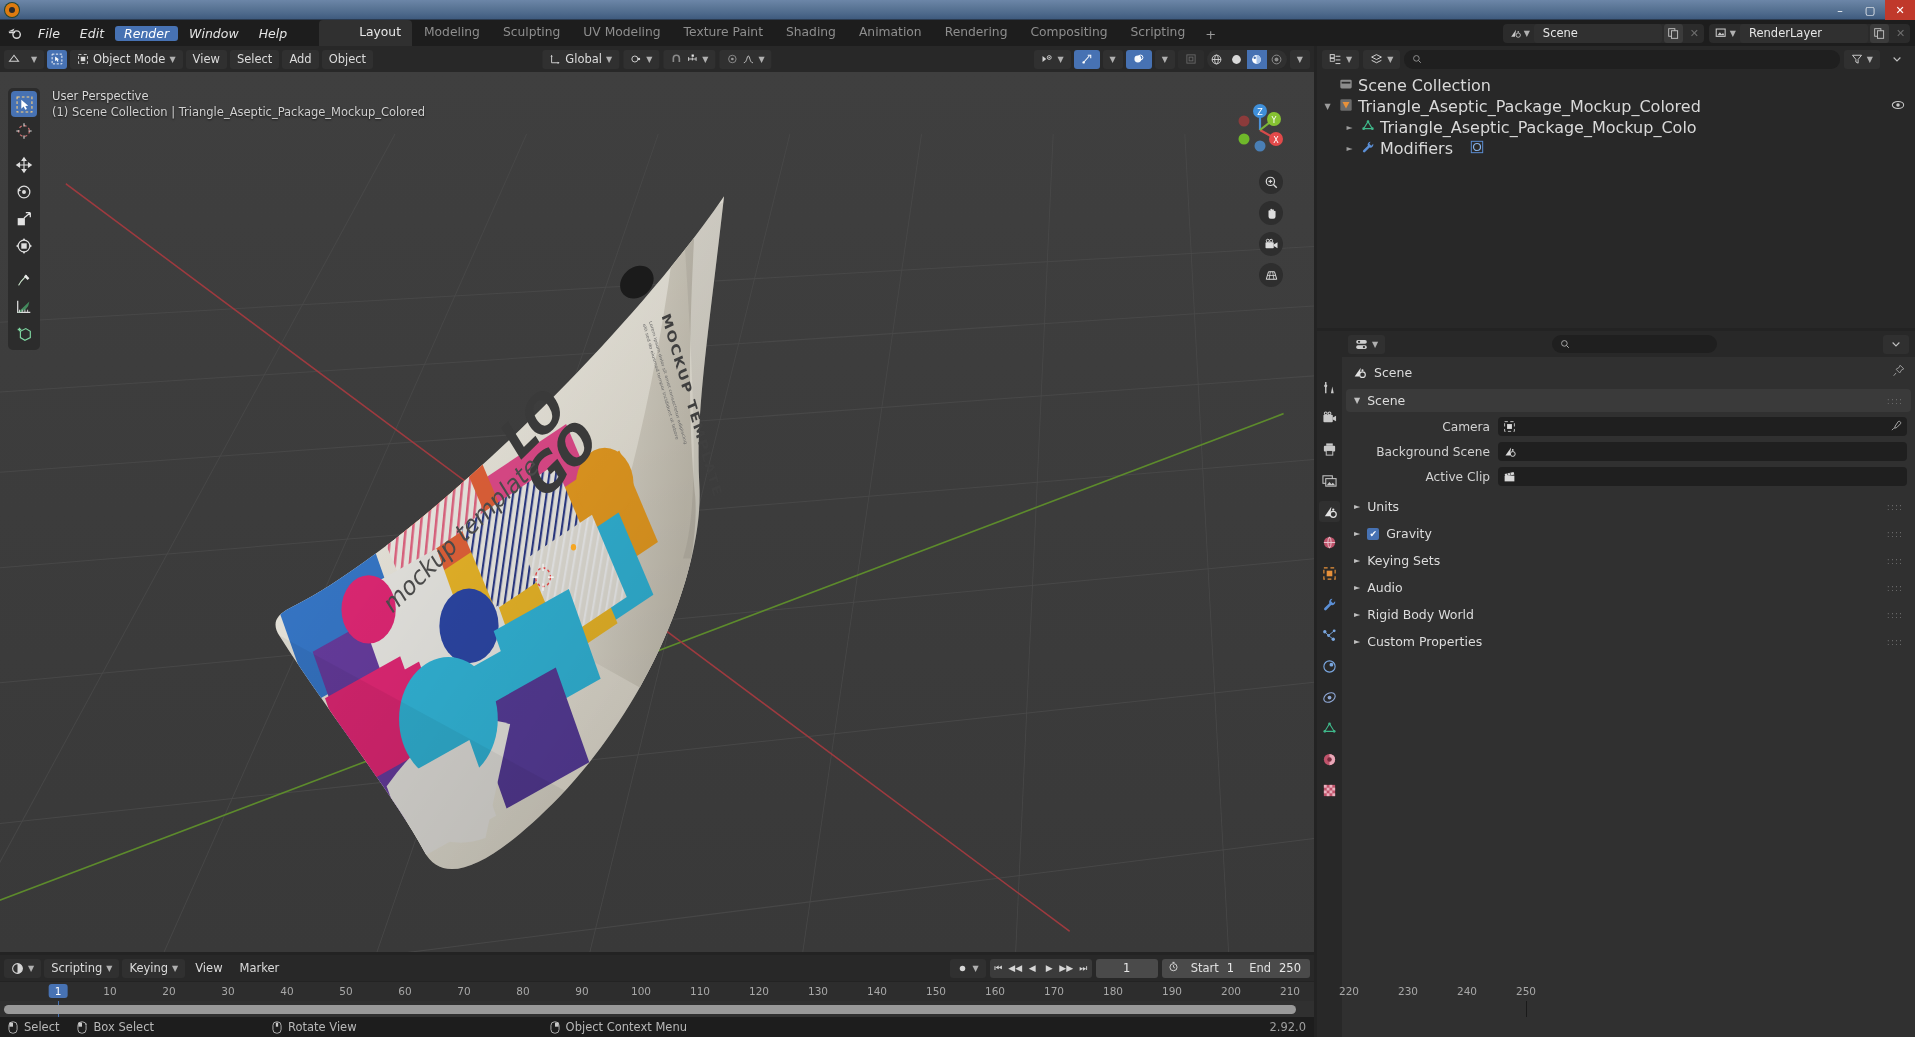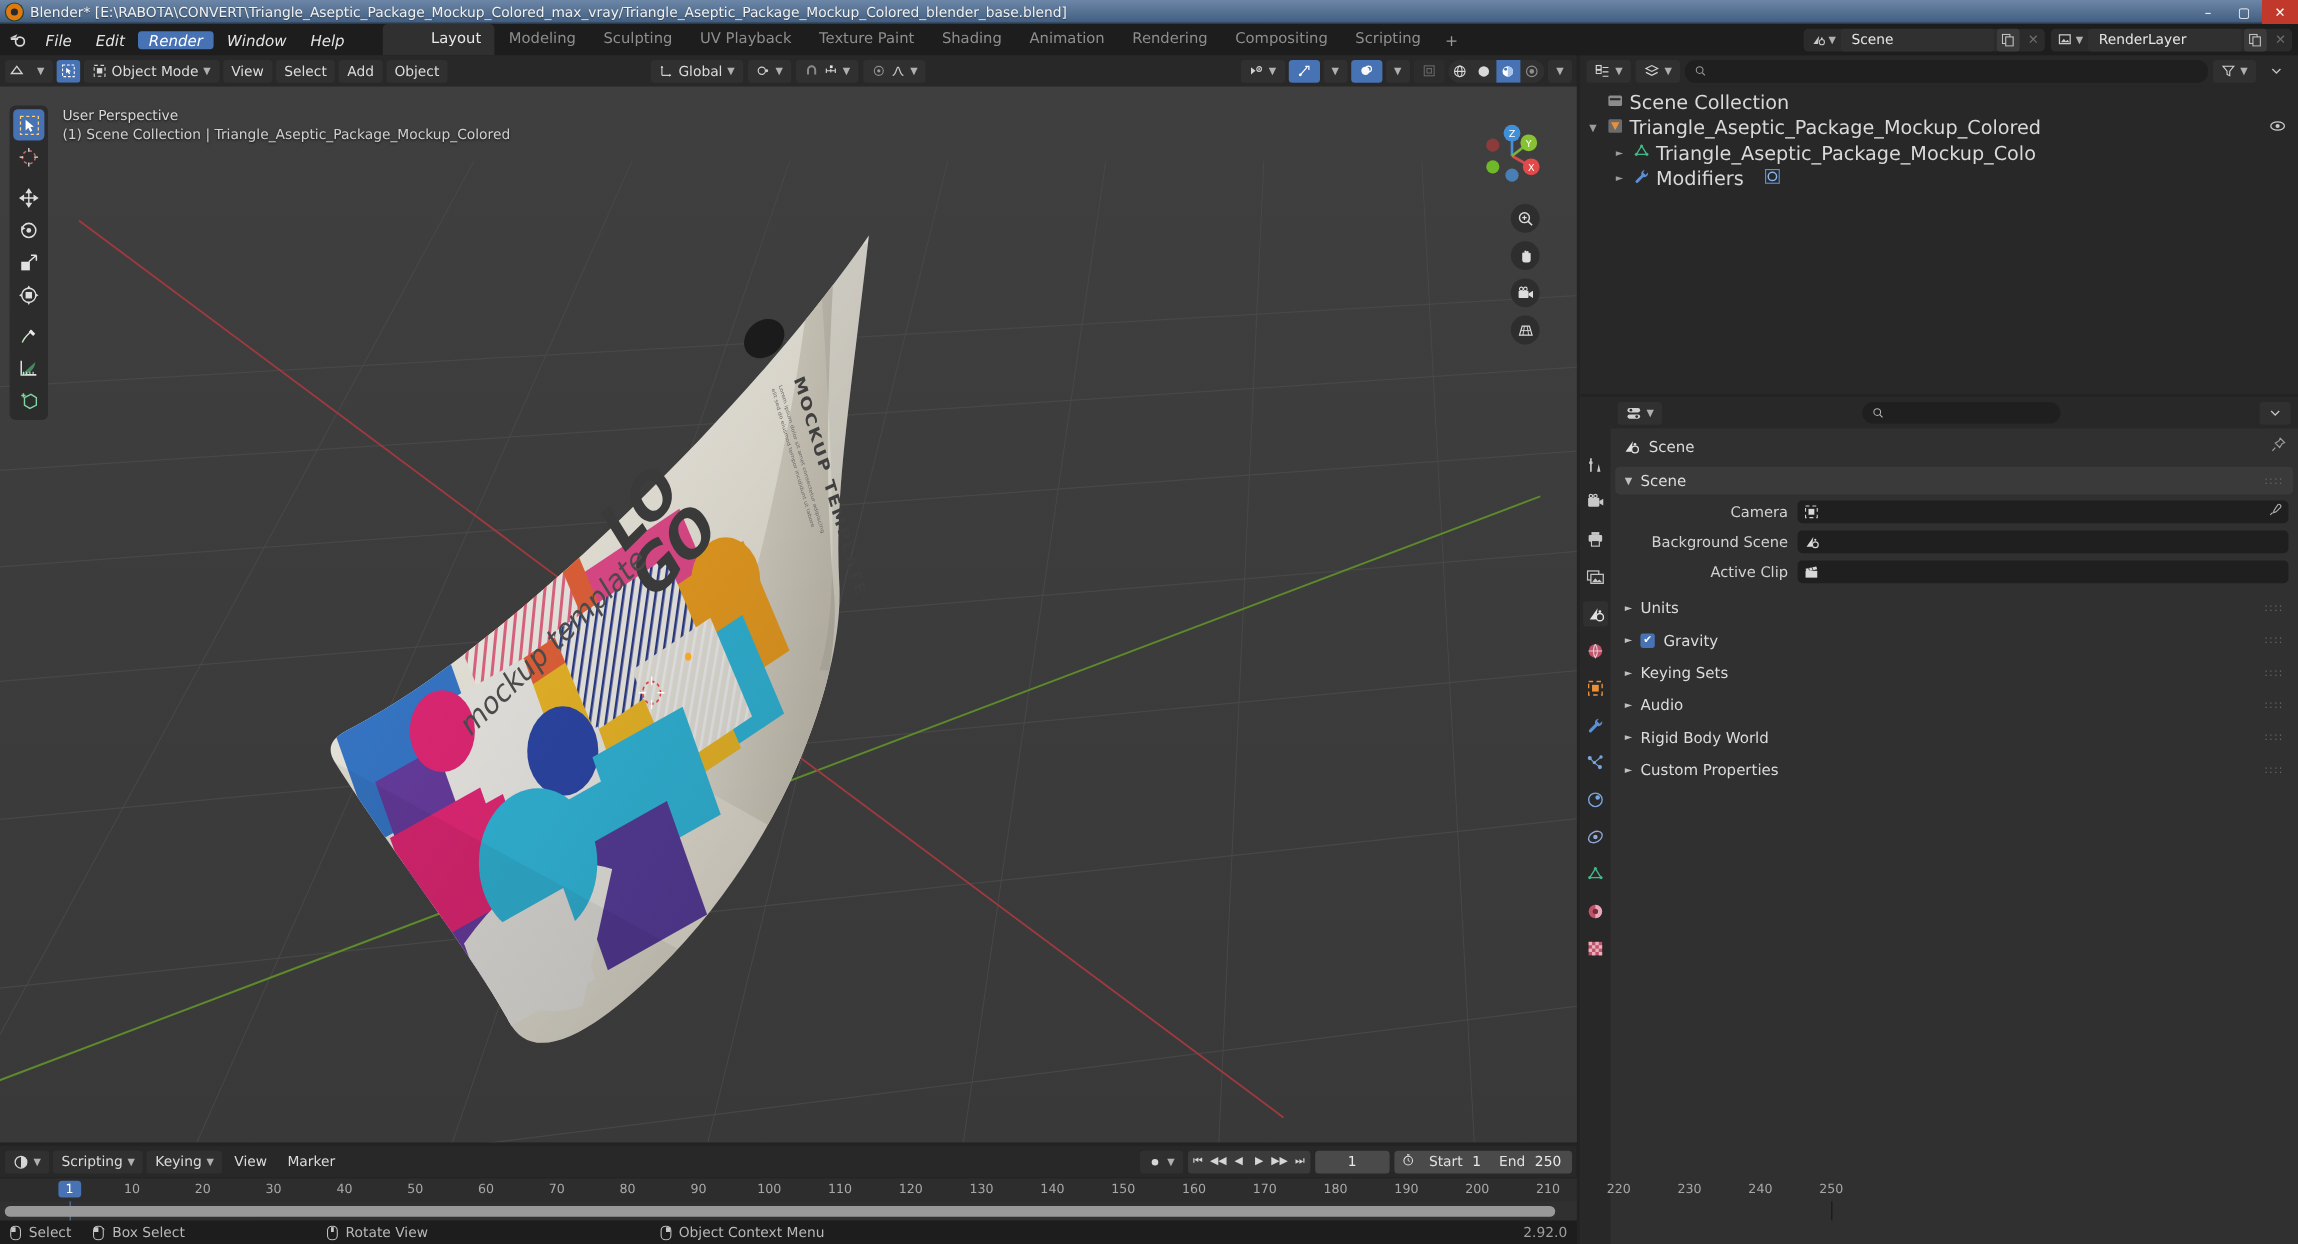--- a/index.html
+++ b/index.html
@@ -179,21 +179,20 @@
   .hsplit { height:3px; background:#232323; }
   .vsplit { width:3px; background:#232323; }
 </style>
 </head>
 <body>
 
 <div class="app">
 
   <div class="titlebar">
     <div class="tb-icon"></div>
-    <div class="tb-title">Blender* [E:\RABOTA\CONVERT\Triangle_Aseptic_Package_Mockup_Colored_max_vray/Triangle_Aseptic_Package_Mockup_Colored_blender_base.blend]</div>
     <div class="tb-buttons">
       <div class="tb-btn">
           <span>–</span>
         </div>
       <div class="tb-btn">
           <span>▢</span>
         </div>
       <div class="tb-btn close">
           <span>✕</span>
         </div>
@@ -214,21 +213,21 @@
       <div class="menu-item">File</div>
       <div class="menu-item">Edit</div>
       <div class="menu-item active">Render</div>
       <div class="menu-item">Window</div>
       <div class="menu-item">Help</div>
     </div>
     <div class="ws-tabs">
       <div class="ws-tab active">Layout</div>
       <div class="ws-tab">Modeling</div>
       <div class="ws-tab">Sculpting</div>
-      <div class="ws-tab">UV Playback</div>
+      <div class="ws-tab">UV Modeling</div>
       <div class="ws-tab">Texture Paint</div>
       <div class="ws-tab">Shading</div>
       <div class="ws-tab">Animation</div>
       <div class="ws-tab">Rendering</div>
       <div class="ws-tab">Compositing</div>
       <div class="ws-tab">Scripting</div>
       <div class="ws-plus">+</div>
     </div>
 
     <div class="topbar-right">

